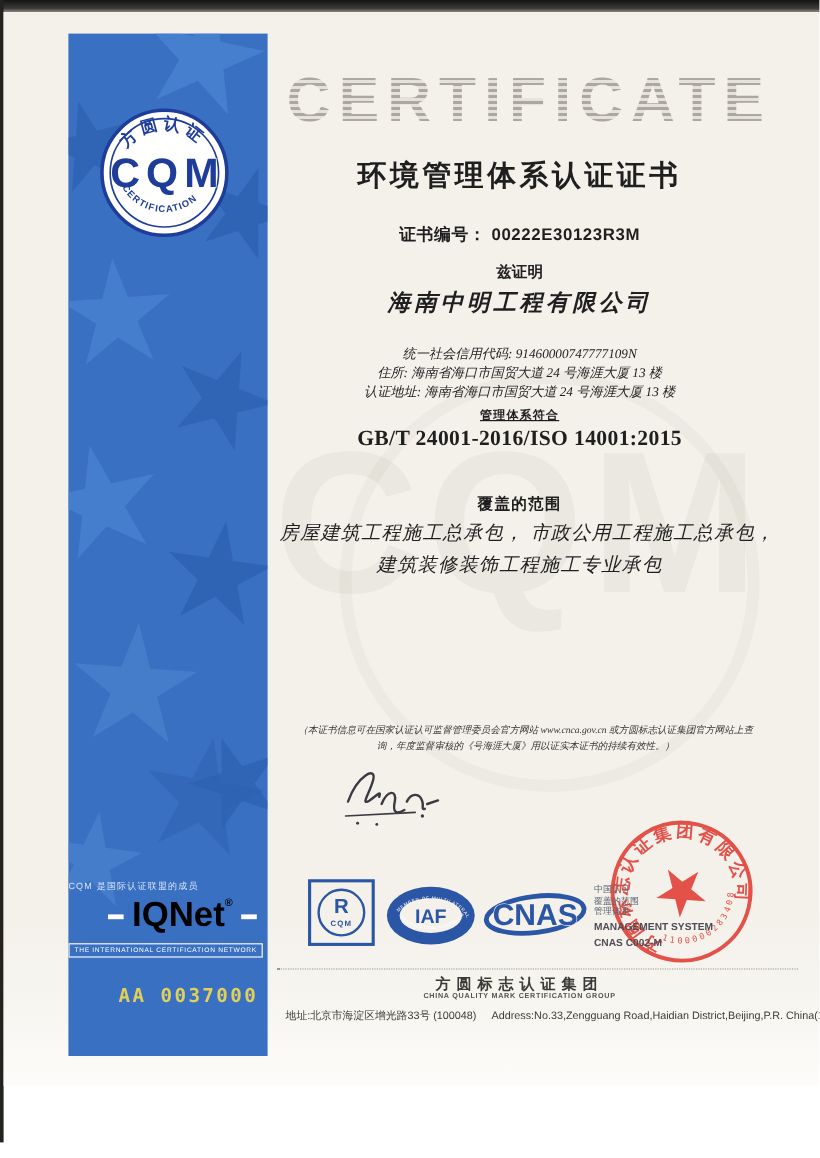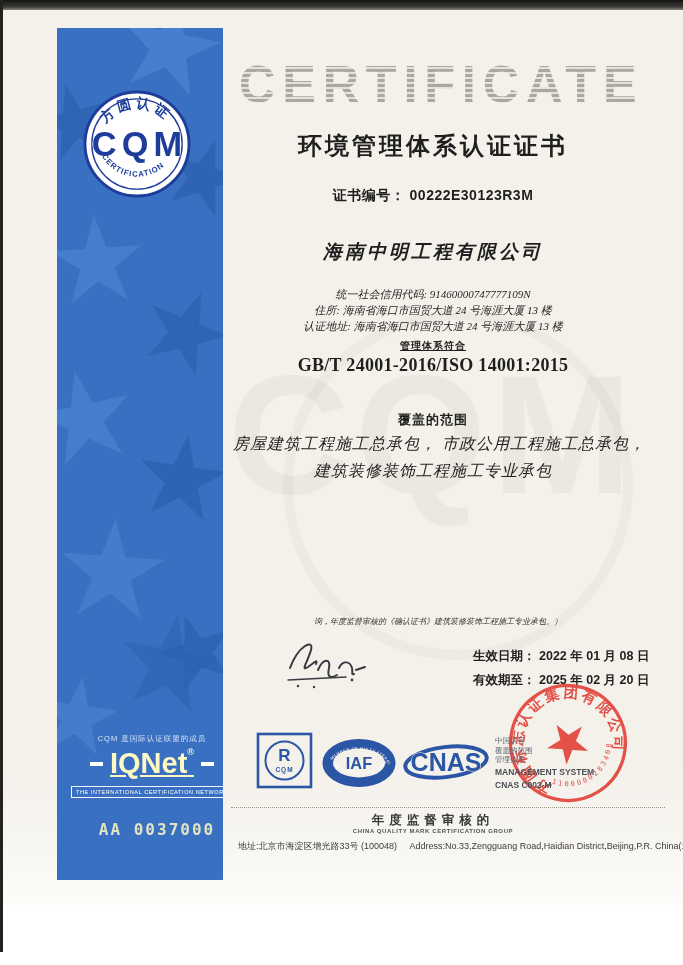--- a/index.html
+++ b/index.html
@@ -21,31 +21,31 @@
     font-family:"Liberation Sans",sans-serif;font-weight:bold;font-size:168px;
     letter-spacing:6px;color:rgba(120,112,92,0.07);text-align:center;line-height:330px;}
   .wm-ring{left:280px;top:300px;width:330px;height:330px;border-radius:50%;
     border:10px solid rgba(120,112,92,0.05);}
 
   
   .band{left:54px;top:18px;width:166px;height:852px;background:#3a70c2;overflow:hidden;}
   .band svg.stars{position:absolute;left:0;top:0;}
   .cqm-logo{position:absolute;left:26px;top:62px;width:108px;height:108px;}
 
-  .iqnet{position:absolute;left:0;top:706px;width:190px;text-align:center;color:#fff;}
+  .iqnet{position:absolute;left:0;top:706px;width:190px;color:#fff;}
   .iqnet .member{font-size:7.5px;color:#d7e4f6;letter-spacing:1px;}
   .iqnet .row{display:flex;align-items:center;justify-content:center;gap:7px;margin-top:3px;}
   .iqnet .dash{width:13px;height:4px;background:#fff;}
-  .iqnet .name{font-size:29px;font-weight:bold;letter-spacing:0px;color:#fef9c3;text-decoration:underline;}
+  .iqnet .name{font-size:29px;font-weight:bold;letter-spacing:0px;color:#000000;}
   .iqnet .reg{font-size:9px;vertical-align:top;}
   .iqnet .tagline{display:inline-block;margin-top:3px;border:1px solid rgba(255,255,255,.95);
     font-size:5.5px;letter-spacing:.6px;padding:2px 4px;color:#fff;}
   .serial{position:absolute;left:0px;top:792px;width:200px;text-align:center;
     font-family:"DejaVu Sans Mono",monospace;font-size:16px;letter-spacing:2px;
-    color:#fef9c3;font-weight:bold;opacity:.85;}
+    color:#fde047;font-weight:bold;opacity:.85;}
 
   
   .cblock{left:230px;width:400px;text-align:center;color:#1f1f1f;white-space:nowrap;}
   .ghost{top:44px;font-weight:bold;font-size:52px;letter-spacing:7px;
     color:#aca89f;transform:scaleX(.97);}
   .ghost-stripes{left:225px;top:44px;width:410px;height:62px;
     background:repeating-linear-gradient(180deg,rgba(244,241,234,0) 0 3px,rgba(244,241,234,.8) 3px 5px);}
   .title{top:120px;font-size:24px;font-weight:bold;letter-spacing:3px;}
   .certno{top:177px;font-size:14px;font-weight:bold;letter-spacing:.5px;}
   .certify{top:208px;font-size:13px;font-weight:bold;}
@@ -143,35 +143,33 @@
     </div>
 
     <div class="serial">AA 0037000</div>
   </div>
 
   <div class="abs cblock ghost">CERTIFICATE</div>
   <div class="abs ghost-stripes"></div>
 
   <div class="abs cblock title">环境管理体系认证证书</div>
   <div class="abs cblock certno">证书编号： 00222E30123R3M</div>
+  <div class="abs cblock certify">兹证明</div>
   <div class="abs cblock company">海南中明工程有限公司</div>
   <div class="abs cblock credit kai">统一社会信用代码: 91460000747777109N</div>
   <div class="abs cblock resid kai">住所: 海南省海口市国贸大道 24 号海涯大厦 13 楼</div>
   <div class="abs cblock caddr kai">认证地址: 海南省海口市国贸大道 24 号海涯大厦 13 楼</div>
   <div class="abs cblock conform">管理体系符合</div>
   <div class="abs cblock standard">GB/T 24001-2016/ISO 14001:2015</div>
   <div class="abs cblock scopelabel">覆盖的范围</div>
   <div class="abs cblock scope1 kai">房屋建筑工程施工总承包， 市政公用工程施工总承包，</div>
   <div class="abs cblock scope2 kai">建筑装修装饰工程施工专业承包</div>
-  <div class="abs disc disc2 kai">询，年度监督审核的《确认证书》建筑装修装饰工程施工专业承包。）</div>
-
-  <div class="abs dates">
-    <div>生效日期： 2022 年 01 月 08 日</div>
-    <div>有效期至： 2025 年 02 月 20 日</div>
-  </div>
+  <div class="abs disc disc1 kai">（本证书信息可在国家认证认可监督管理委员会官方网站 www.cnca.gov.cn 或方圆标志认证集团官方网站上查</div>
+  <div class="abs disc disc2 kai">询，年度监督审核的《号海涯大厦》用以证实本证书的持续有效性。）</div>
+
 
   <svg class="abs signature" viewBox="0 0 100 66">
     <g fill="none" stroke="#3a3a42" stroke-width="2" stroke-linecap="round">
       <path d="M6,34 C14,12 30,4 27,16 C24,27 16,38 24,33 C30,29 34,24 32,30"></path>
       <path d="M34,36 c5,-12 13,-12 11,-2 c-2,9 1,11 8,7"></path>
       <path d="M55,34 c4,-8 11,-7 13,0 c1,4 -1,7 2,6"></path>
       <path d="M72,36 l9,-3"></path>
       <path d="M4,46 L62,43" stroke-width="1.4"></path>
       <circle cx="14" cy="52" r="1.2" fill="#3a3a42" stroke="none"></circle>
       <circle cx="30" cy="53" r="1.2" fill="#3a3a42" stroke="none"></circle>
@@ -226,20 +224,20 @@
 
   <div class="abs acc">
     <div>中国认可</div>
     <div>覆盖的范围</div>
     <div>管理体系</div>
     <div class="en">MANAGEMENT SYSTEM</div>
     <div class="en">CNAS C002-M</div>
   </div>
 
   <div class="abs sep"></div>
-  <div class="abs cblock f-cn">年度监督审核的</div>
+  <div class="abs cblock f-cn">方圆标志认证集团</div>
   <div class="abs cblock f-en">CHINA QUALITY MARK CERTIFICATION GROUP</div>
   <div class="abs cblock f-addr">
     <span>地址:北京市海淀区增光路33号 (100048)</span>
     <span>Address:No.33,Zengguang Road,Haidian District,Beijing,P.R. China(100048)</span>
   </div>
 
 </div>
 
 </body></html>

